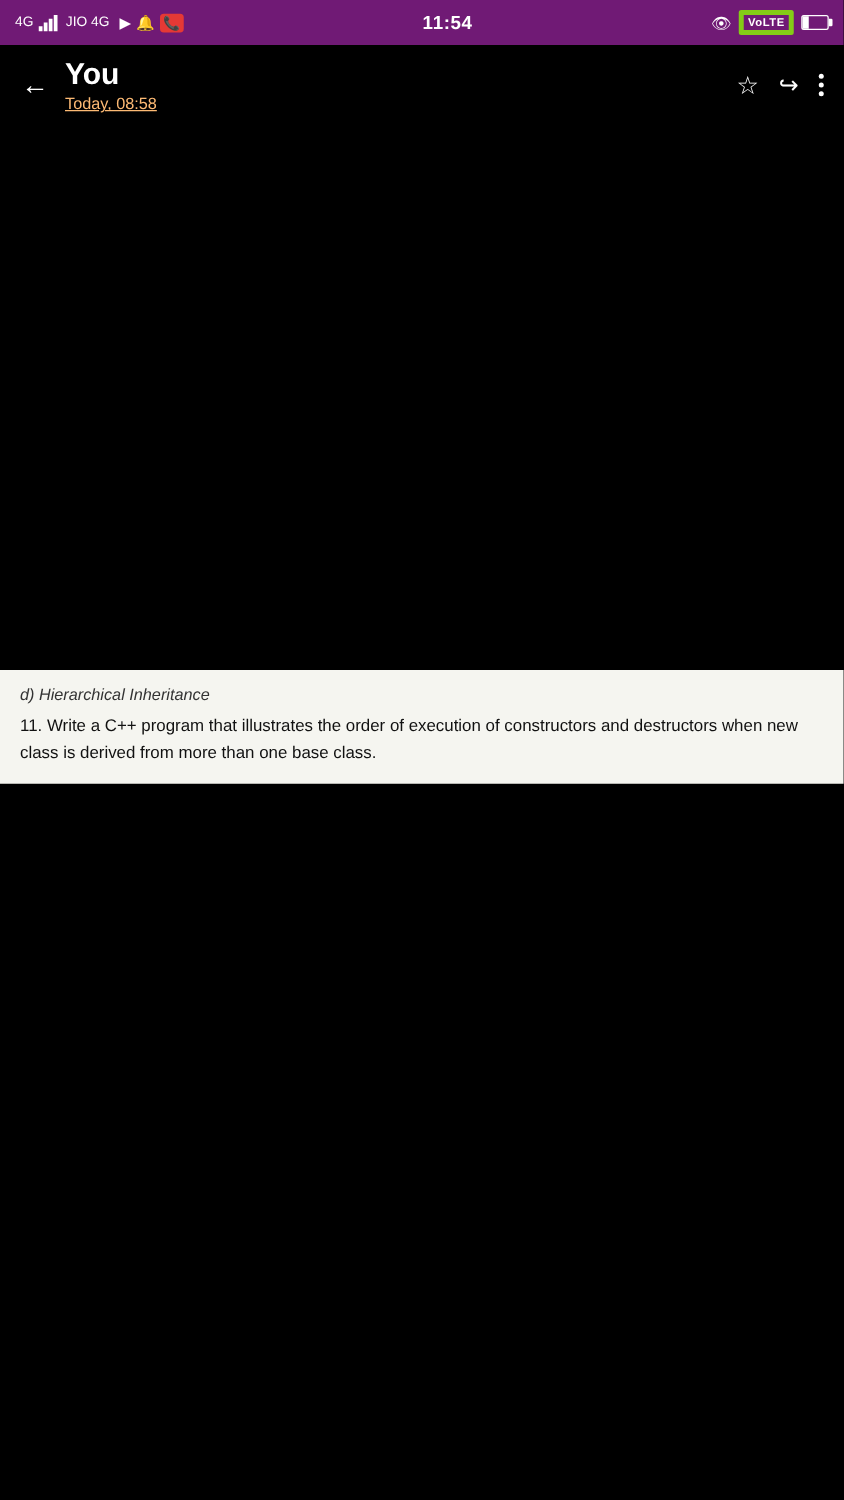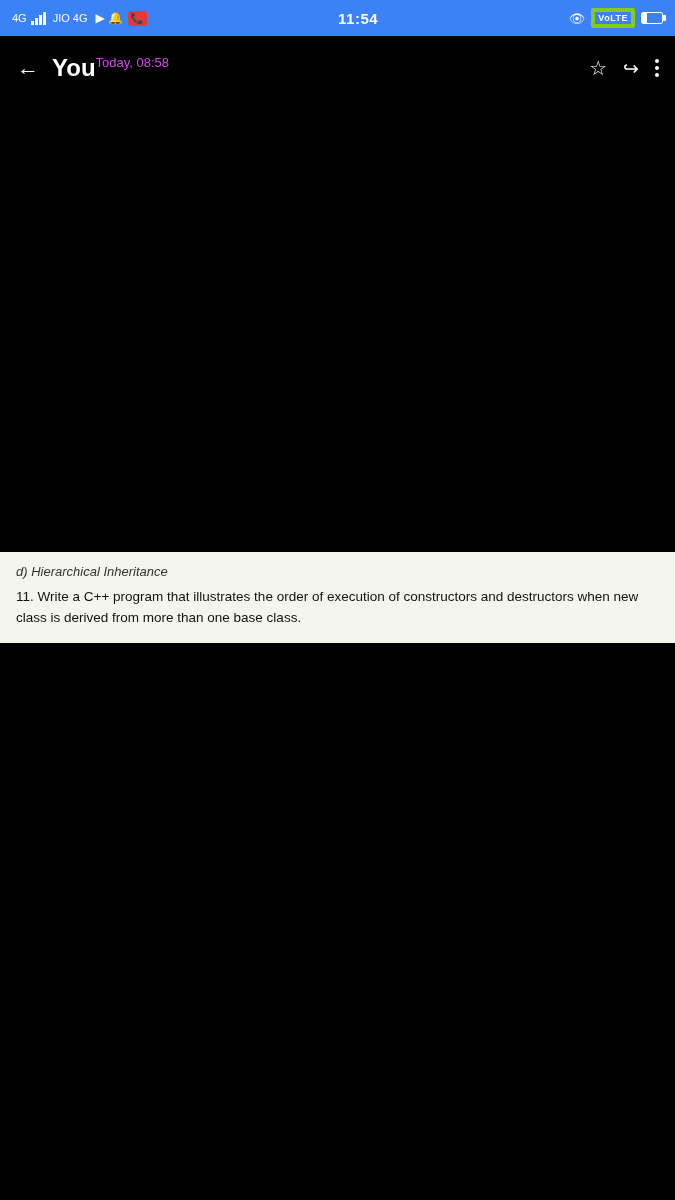--- a/index.html
+++ b/index.html
@@ -18,21 +18,21 @@
       position: relative;
     }
 
     
     .status-bar {
       display: flex;
       justify-content: space-between;
       align-items: center;
       height: 36px;
       padding: 0 12px;
-      background-color: #3b82f6;
+      background-color: #701a75;
     }
 
     .status-bar-left {
       display: flex;
       align-items: center;
       gap: 4px;
       font-size: 11px;
       color: #ffffff;
     }
 
@@ -122,35 +122,36 @@
 
     .back-arrow {
       color: #ffffff;
       font-size: 22px;
       line-height: 1;
     }
 
     .header-title-area {
       flex: 1;
       display: flex;
-      flex-direction: row;
+      flex-direction: column;
       padding-left: 4px;
     }
 
     .header-title {
       font-size: 24px;
       font-weight: bold;
       color: #ffffff;
       line-height: 1.2;
     }
 
     .header-subtitle {
       font-size: 13px;
-      color: #d946ef;
+      color: #fdba74;
       margin-top: 1px;
+      text-decoration: underline;
     }
 
     .header-actions {
       display: flex;
       align-items: center;
       gap: 16px;
       padding-right: 8px;
     }
 
     .header-icon {
@@ -165,21 +166,21 @@
       background-color: #000000;
       position: relative;
       height: calc(1200px - 36px - 64px);
     }
 
     
     .document-area {
       position: absolute;
       left: 0;
       right: 0;
-      top: 452px;
+      top: 436px;
       background-color: #f5f5f0;
       padding: 10px 16px 14px 16px;
     }
 
     .document-partial-text {
       font-size: 13px;
       color: #333333;
       line-height: 1.5;
       font-style: italic;
       margin-bottom: 4px;

